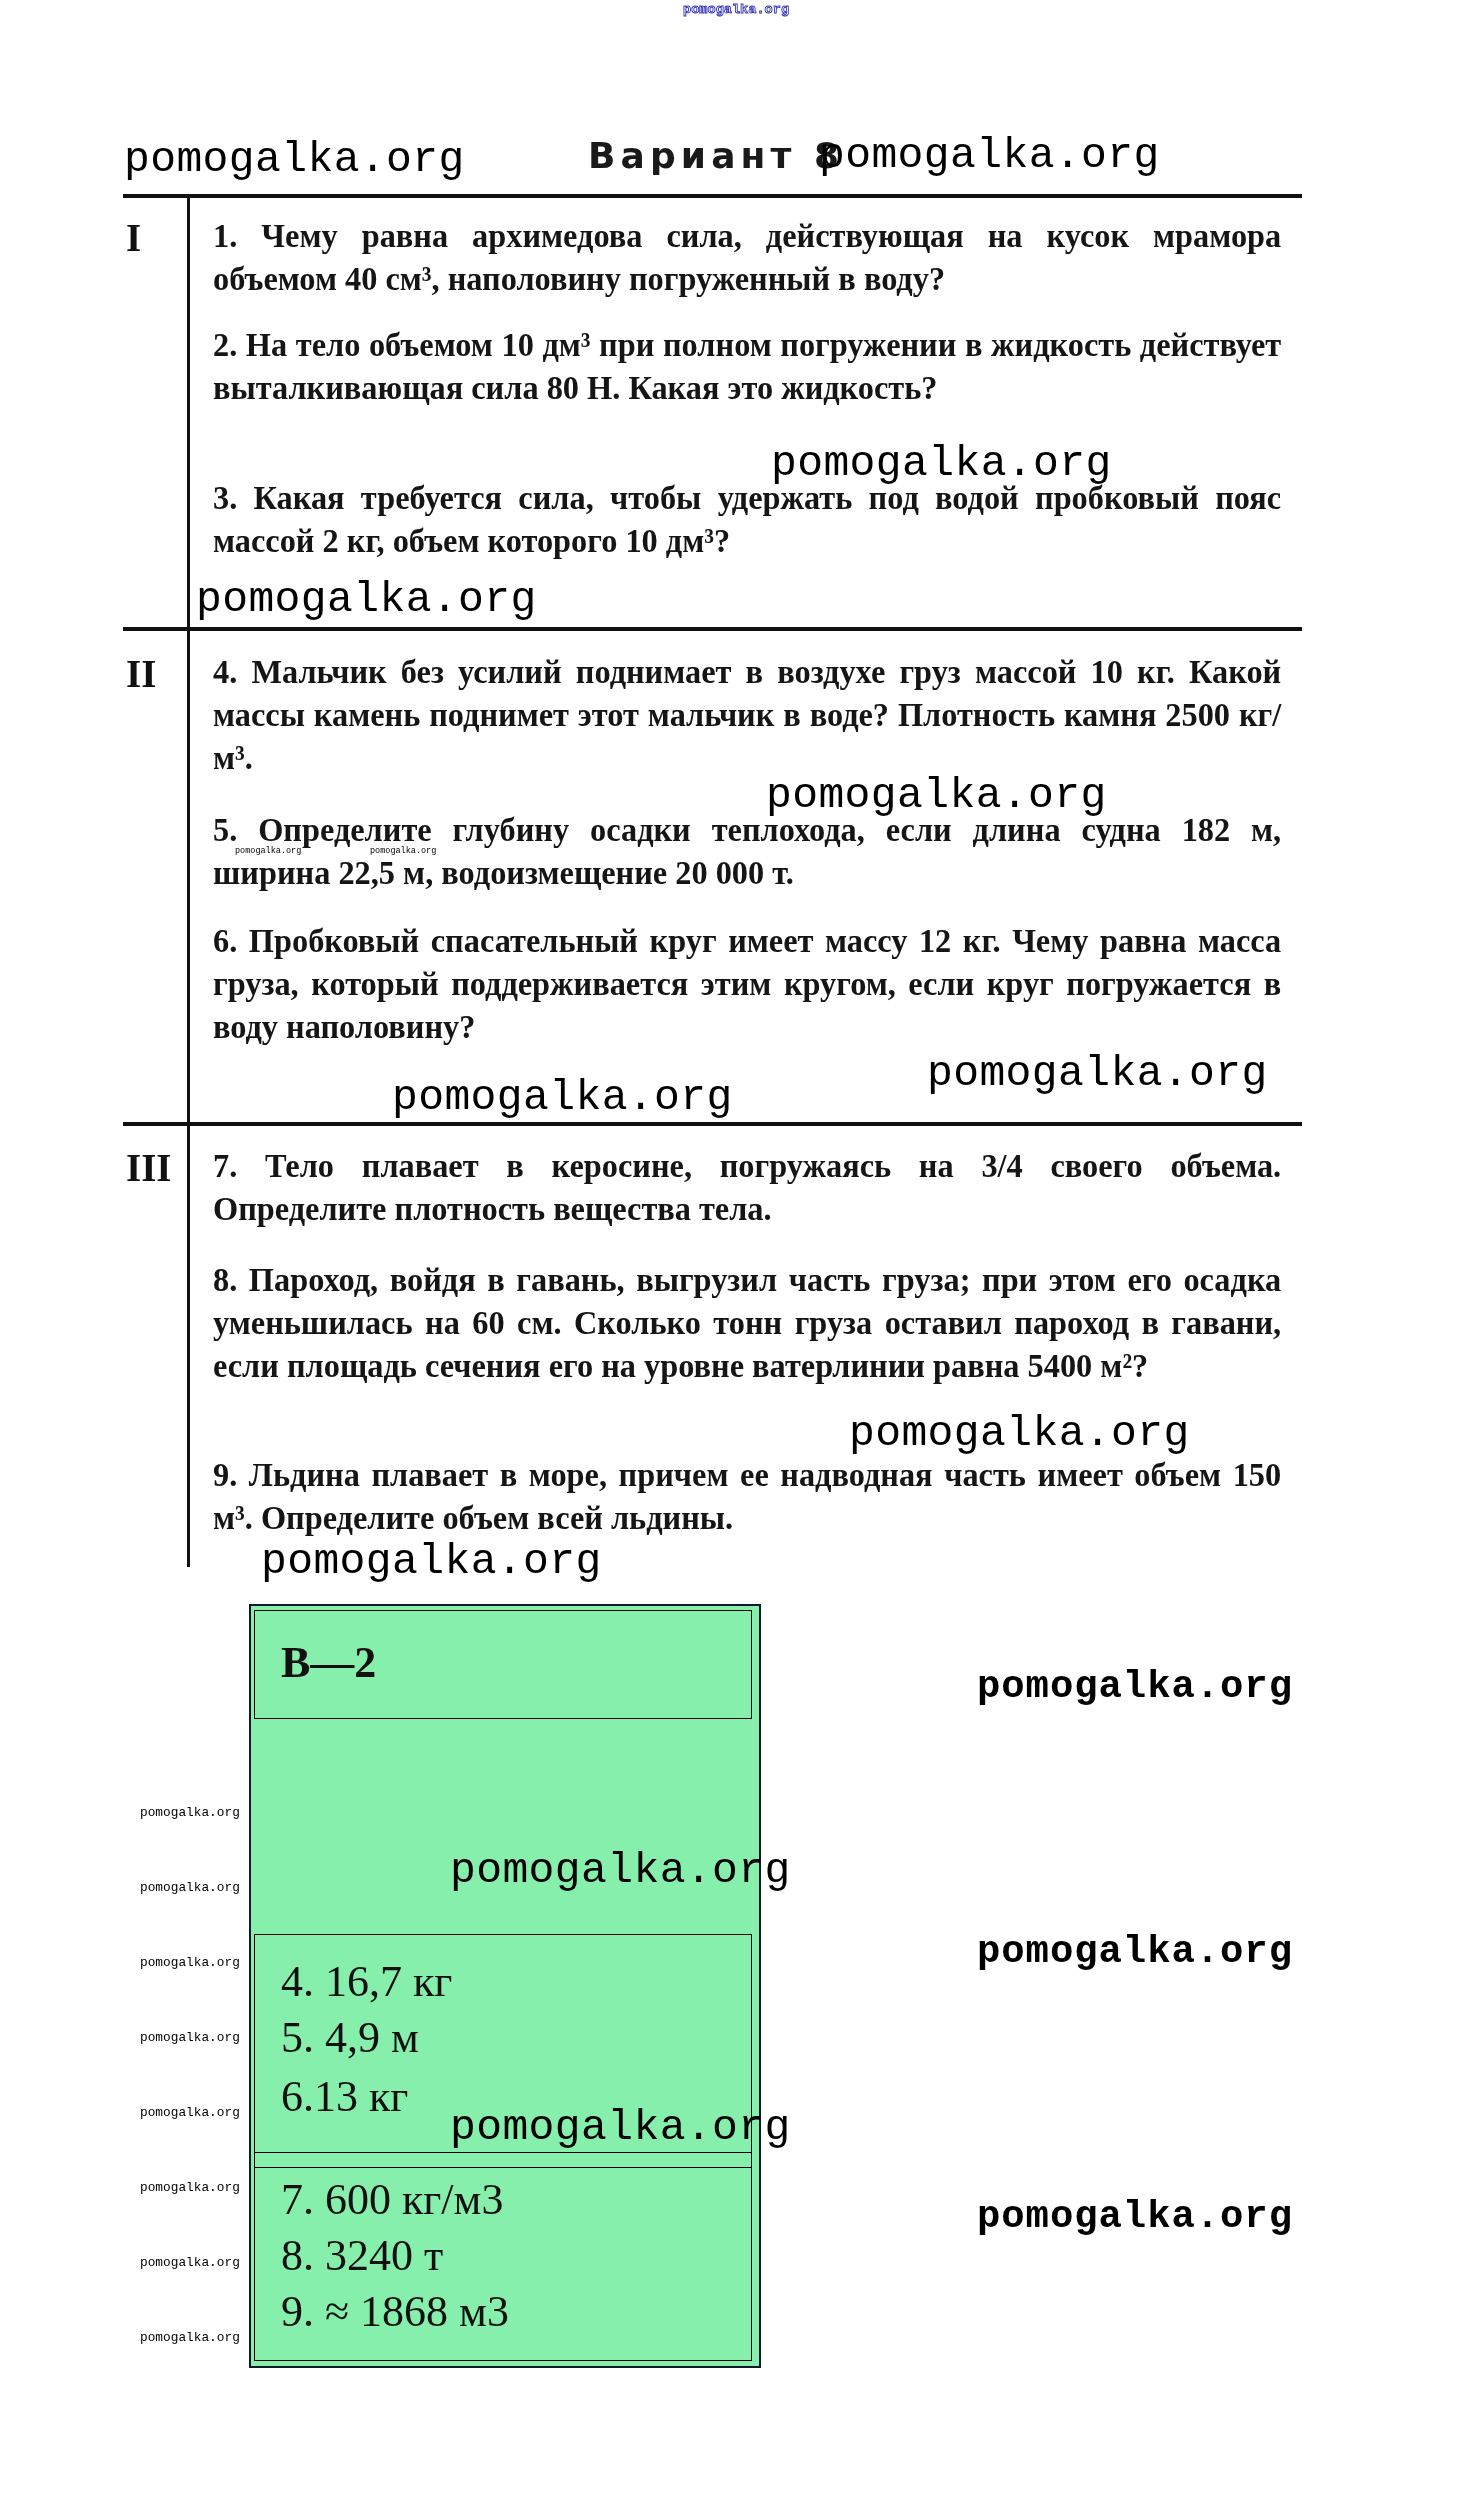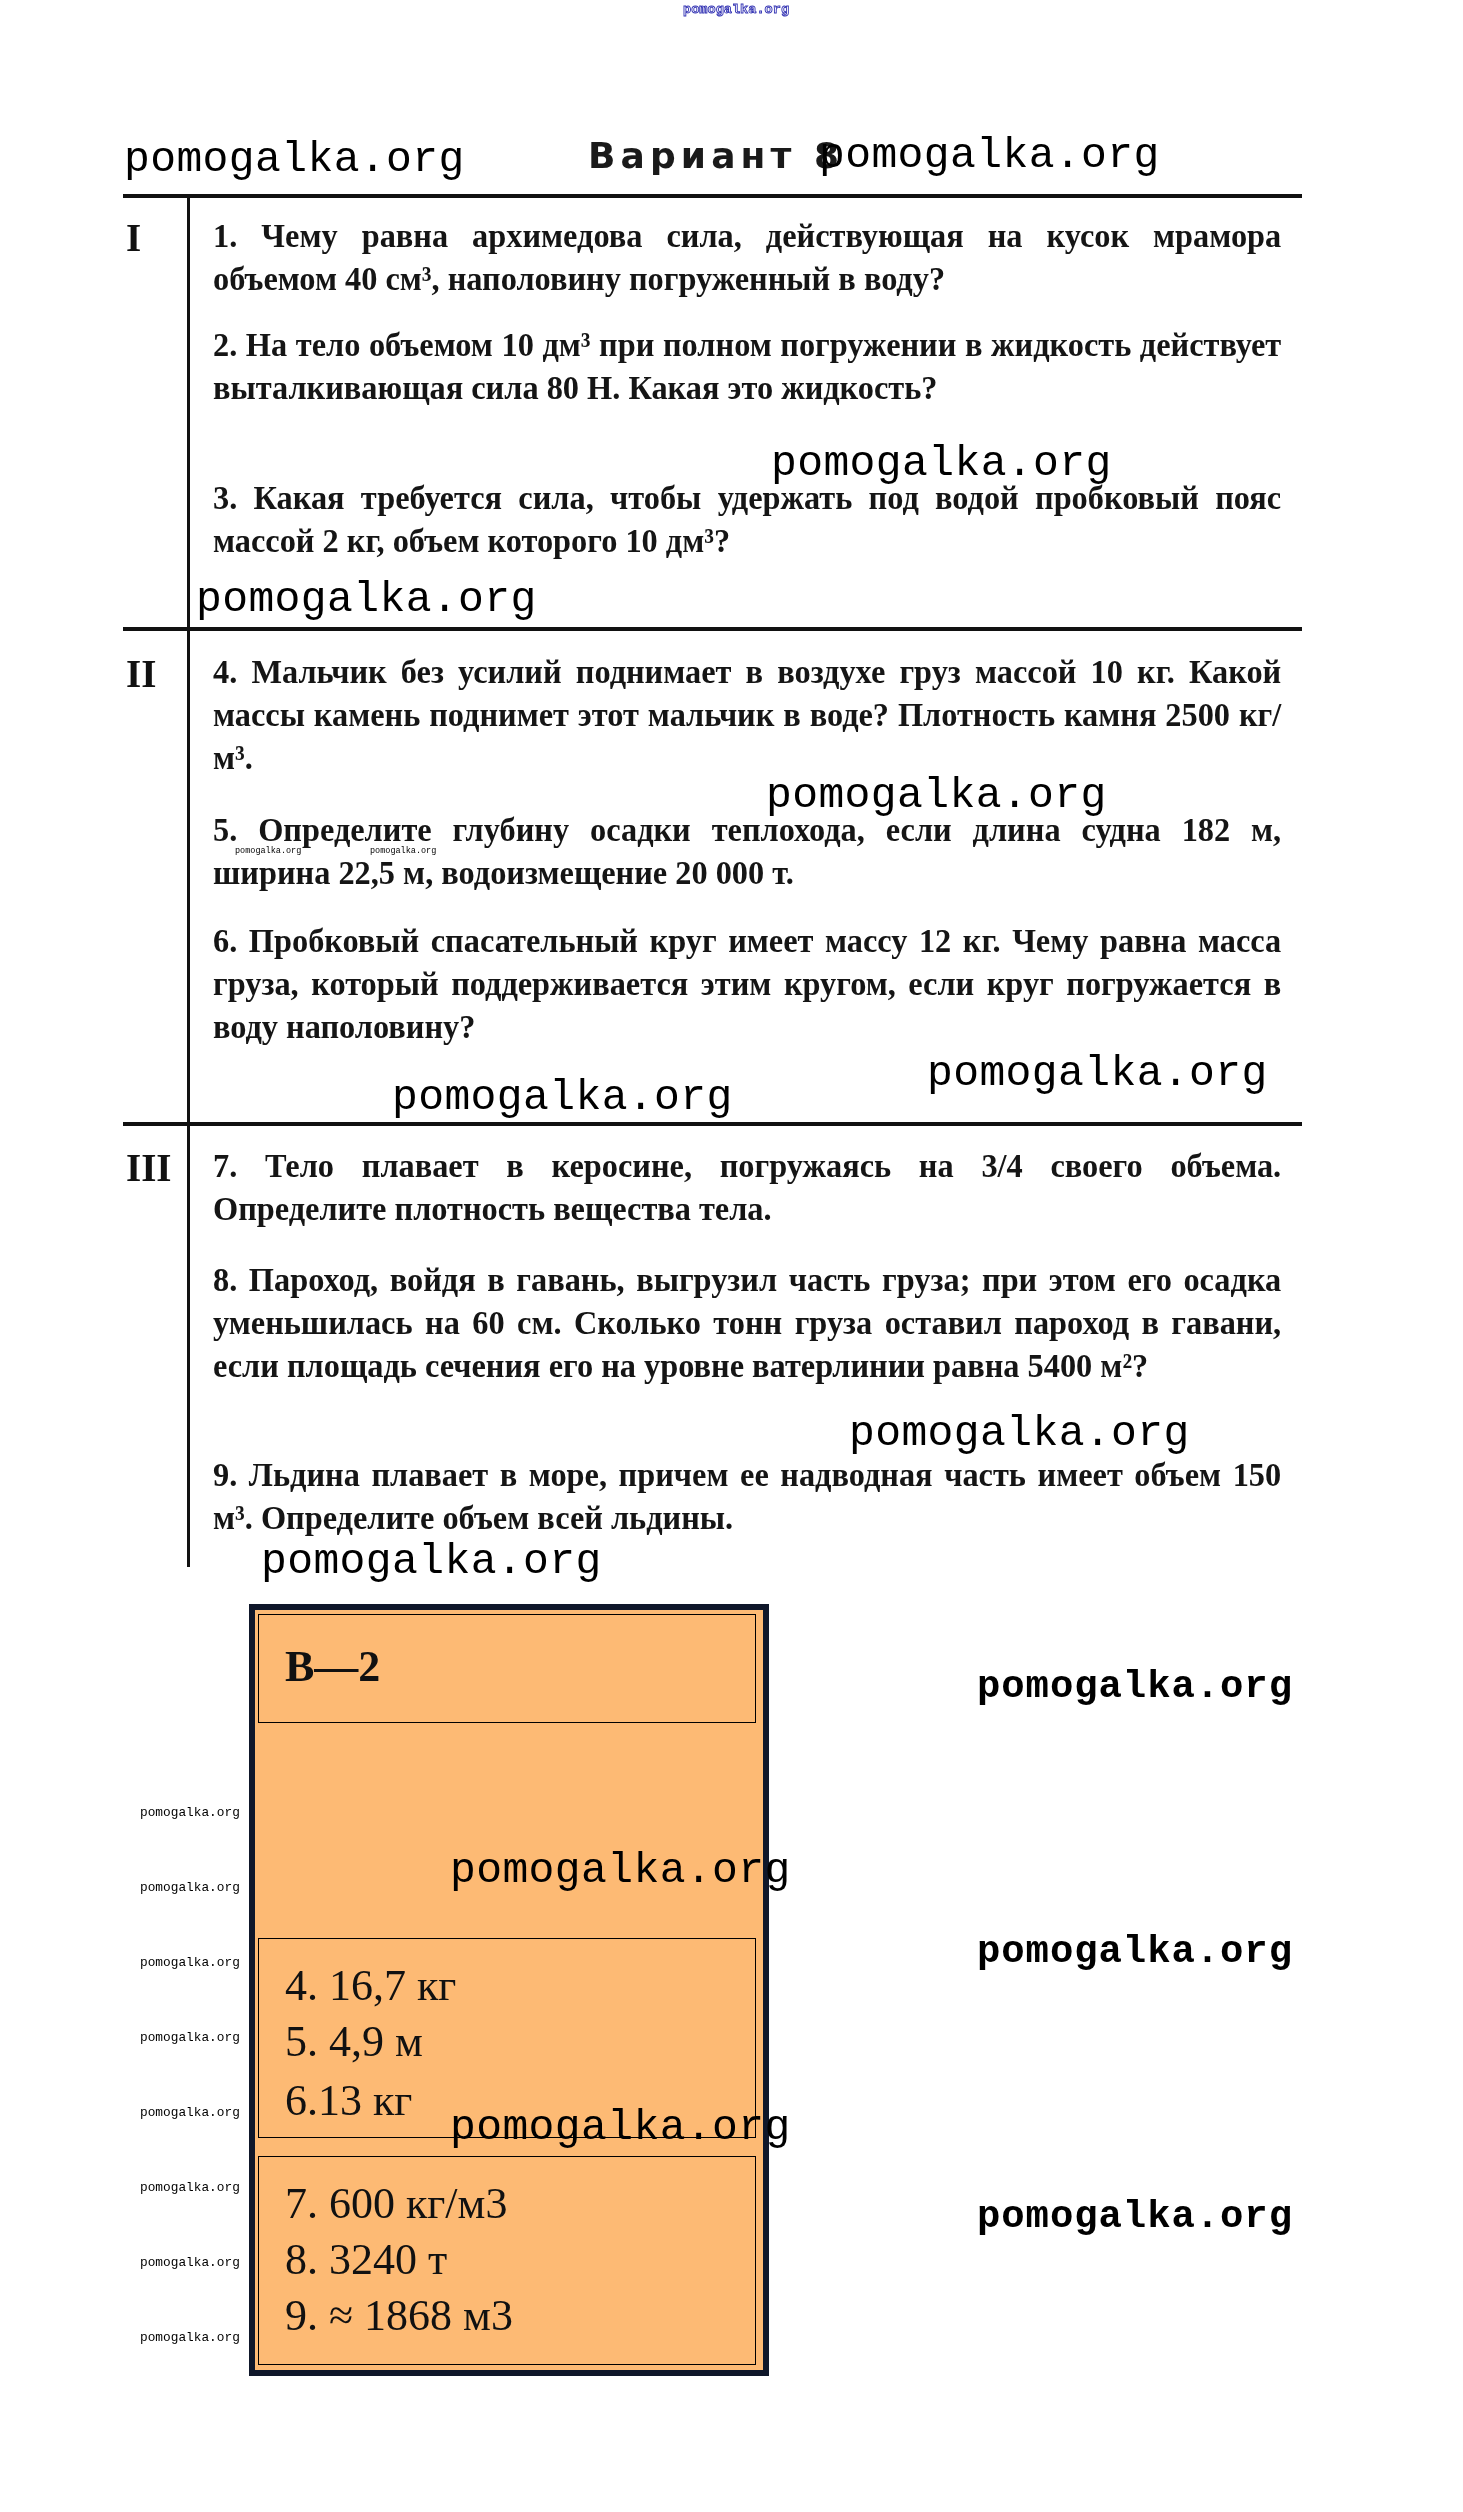--- a/index.html
+++ b/index.html
@@ -9,21 +9,21 @@
   .wm-mid { font-size:39px; font-weight:bold; letter-spacing:0.9px; }
   .wm-small { font-size:12.8px; }
   .wm-tiny { font-size:8.5px; }
   .wm-top { font-size:13.6px; color:#ffffff; -webkit-text-stroke:0.9px #3434b4; font-weight:bold; }
   .header-title { position:absolute; left:588px; top:135px; font-family:"DejaVu Sans", sans-serif; font-weight:bold; font-size:36px; letter-spacing:5.1px; color:#1a1a1a; }
   .rule { position:absolute; height:4.3px; background:#111; left:123px; width:1179px; }
   .vline { position:absolute; left:187px; width:2.6px; background:#111; }
   .roman { position:absolute; left:126px; font-family:"Liberation Serif", serif; font-weight:bold; font-size:39px; }
   .problem { position:absolute; left:213px; width:1090px; font-family:"Liberation Serif", serif; font-weight:bold; font-size:33px; line-height:43px; text-align:justify; color:#151515; transform:scaleX(0.98); transform-origin:left top; }
   .problem .num { font-weight:bold; }
-  .ans-outer { position:absolute; left:249px; top:1604px; width:508px; height:760px; border:6px solid #0f172a; background:#fdba74; }
+  .ans-outer { position:absolute; left:249px; top:1604px; width:508px; height:760px; border:2px solid #0f172a; background:#86efac; }
   .cell { position:absolute; left:3.4px; width:498px; border:1.7px solid #000; box-sizing:border-box; }
   .cell-title { font-family:"Liberation Serif", serif; font-weight:bold; font-size:44px; position:absolute; left:25.5px; top:25.5px; }
   .ans-line { font-family:"Liberation Serif", serif; font-size:44px; line-height:56px; position:absolute; left:25.5px; white-space:nowrap; }
 </style>
 </head>
 <body>
 
 <div class="wm wm-top" style="left:683px; top:1.7px;">pomogalka.org</div>
 
 <div class="wm wm-big" style="left:124px; top:135px;">pomogalka.org</div>
@@ -83,21 +83,21 @@
 <div class="problem" style="top:1454px;">
   <span class="num">9.</span>
   <span>Льдина плавает в море, причем ее надводная часть имеет объем 150 м³. Определите объем всей льдины.</span>
 </div>
 <div class="wm wm-big" style="left:261px; top:1537px;">pomogalka.org</div>
 
 <div class="ans-outer">
   <div class="cell" style="top:4.3px; height:109px;">
     <div class="cell-title">В—2</div>
   </div>
-  <div class="cell" style="top:328px; height:200px;">
+  <div class="cell" style="top:328px; height:234px;">
     <div class="ans-line" style="top:19px;">4. 16,7 кг</div>
     <div class="ans-line" style="top:75px;font-family:Liberation Serif, serif;">5. 4,9 м</div>
     <div class="ans-line" style="top:134px;">6.13 кг</div>
   </div>
   <div class="cell" style="top:546px; height:209px;">
     <div class="ans-line" style="top:19px;">7. 600 кг/м3</div>
     <div class="ans-line" style="top:75px;">8. 3240 т</div>
     <div class="ans-line" style="top:131px;">9. ≈ 1868 м3</div>
   </div>
 </div>

